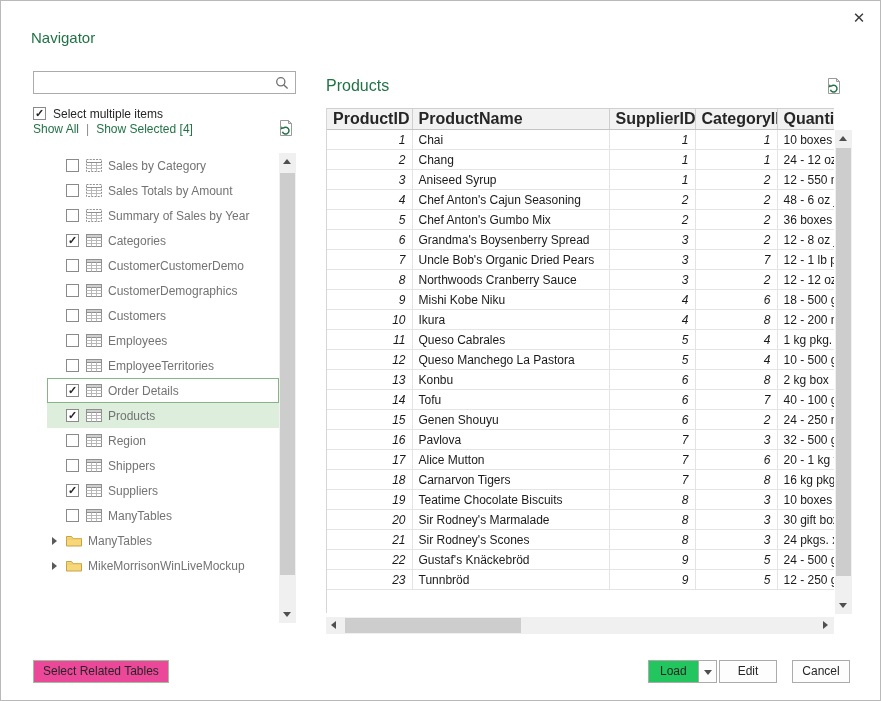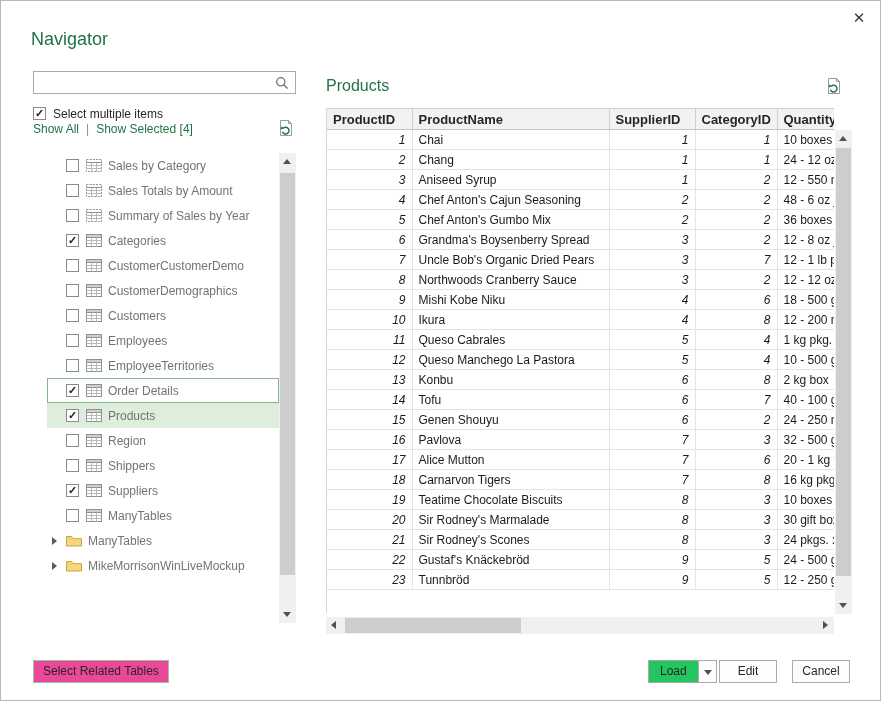--- a/index.html
+++ b/index.html
@@ -23,21 +23,21 @@
     overflow: hidden;
   }
   .close-btn {
     position: absolute; top: 7px; right: 11px;
     width: 20px; height: 20px;
     font-size: 15px; line-height: 20px; text-align: center;
     color: #3a3a3a; cursor: pointer;
   }
   .title {
     position: absolute; left: 30px; top: 28px;
-    font-size: 18px; color: var(--accent);
+    font-size: 15px; color: var(--accent);
   }
 
   
   .left-panel { position: absolute; left: 32px; top: 70px; width: 263px; }
   .search-box { position: relative; height: 23px; border: 1px solid #ababab; background: #fff; }
   .search-box input {
     position: absolute; left: 5px; top: 2px; width: 228px; height: 18px;
     border: none; outline: none;
     font: 12px "Liberation Sans", sans-serif; color: #262626; background: transparent;
   }
@@ -93,21 +93,21 @@
   .preview-icon { position: absolute; right: 10px; top: 6px; width: 18px; height: 18px; cursor: pointer; }
 
   .table-clip {
     position: absolute; left: 0; top: 37px; width: 508px; height: 505px;
     overflow: hidden; border-left: 1px solid #d6d6d6;
   }
   table { border-collapse: collapse; table-layout: fixed; width: 570px; }
   th {
     height: 21px; background: #f2f2f2;
     border-top: 1px solid #cfcfcf; border-right: 1px solid #cfcfcf; border-bottom: 1px solid #c4c4c4;
-    font-weight: bold; font-size: 13px; text-align: left;
+    font-weight: bold; font-size: 16px; text-align: left;
     padding: 0 6px; white-space: nowrap; overflow: hidden;
   }
   td {
     height: 20px;
     border-right: 1px solid #e4e4e4; border-bottom: 1px solid #e4e4e4;
     font-size: 12px; padding: 0 6px; white-space: nowrap; overflow: hidden; color: #1a1a1a;
   }
   td.num { text-align: right; font-style: italic; }
 
   .table-vscroll { left: 509px; top: 59px; width: 17px; height: 484px; }

